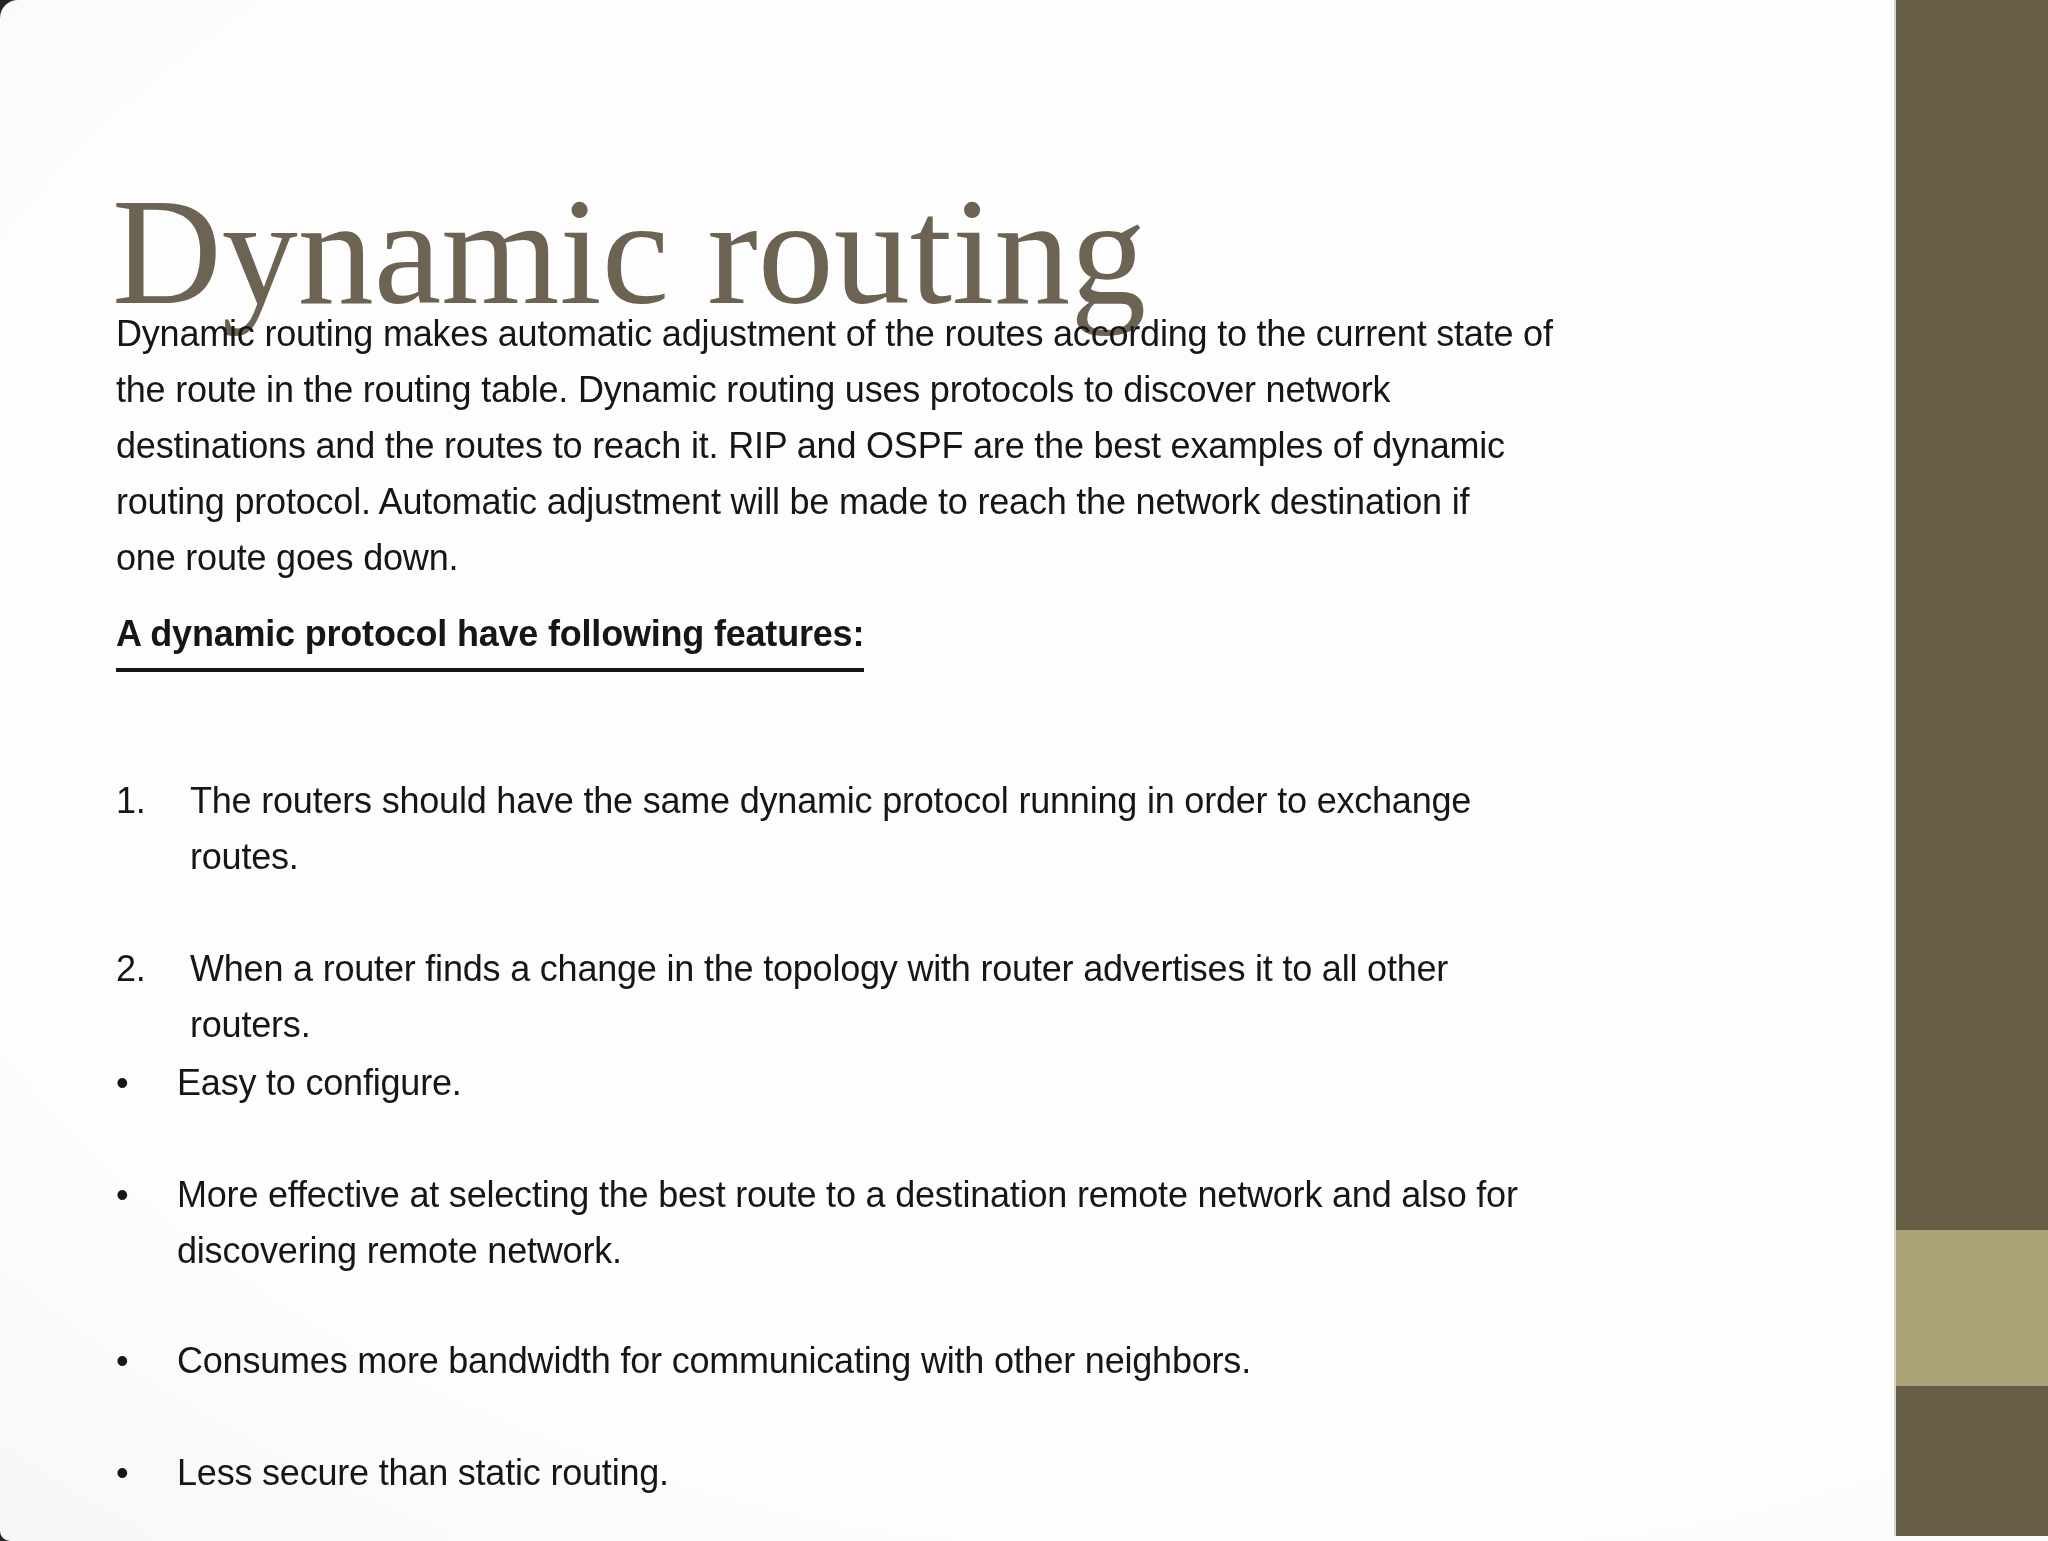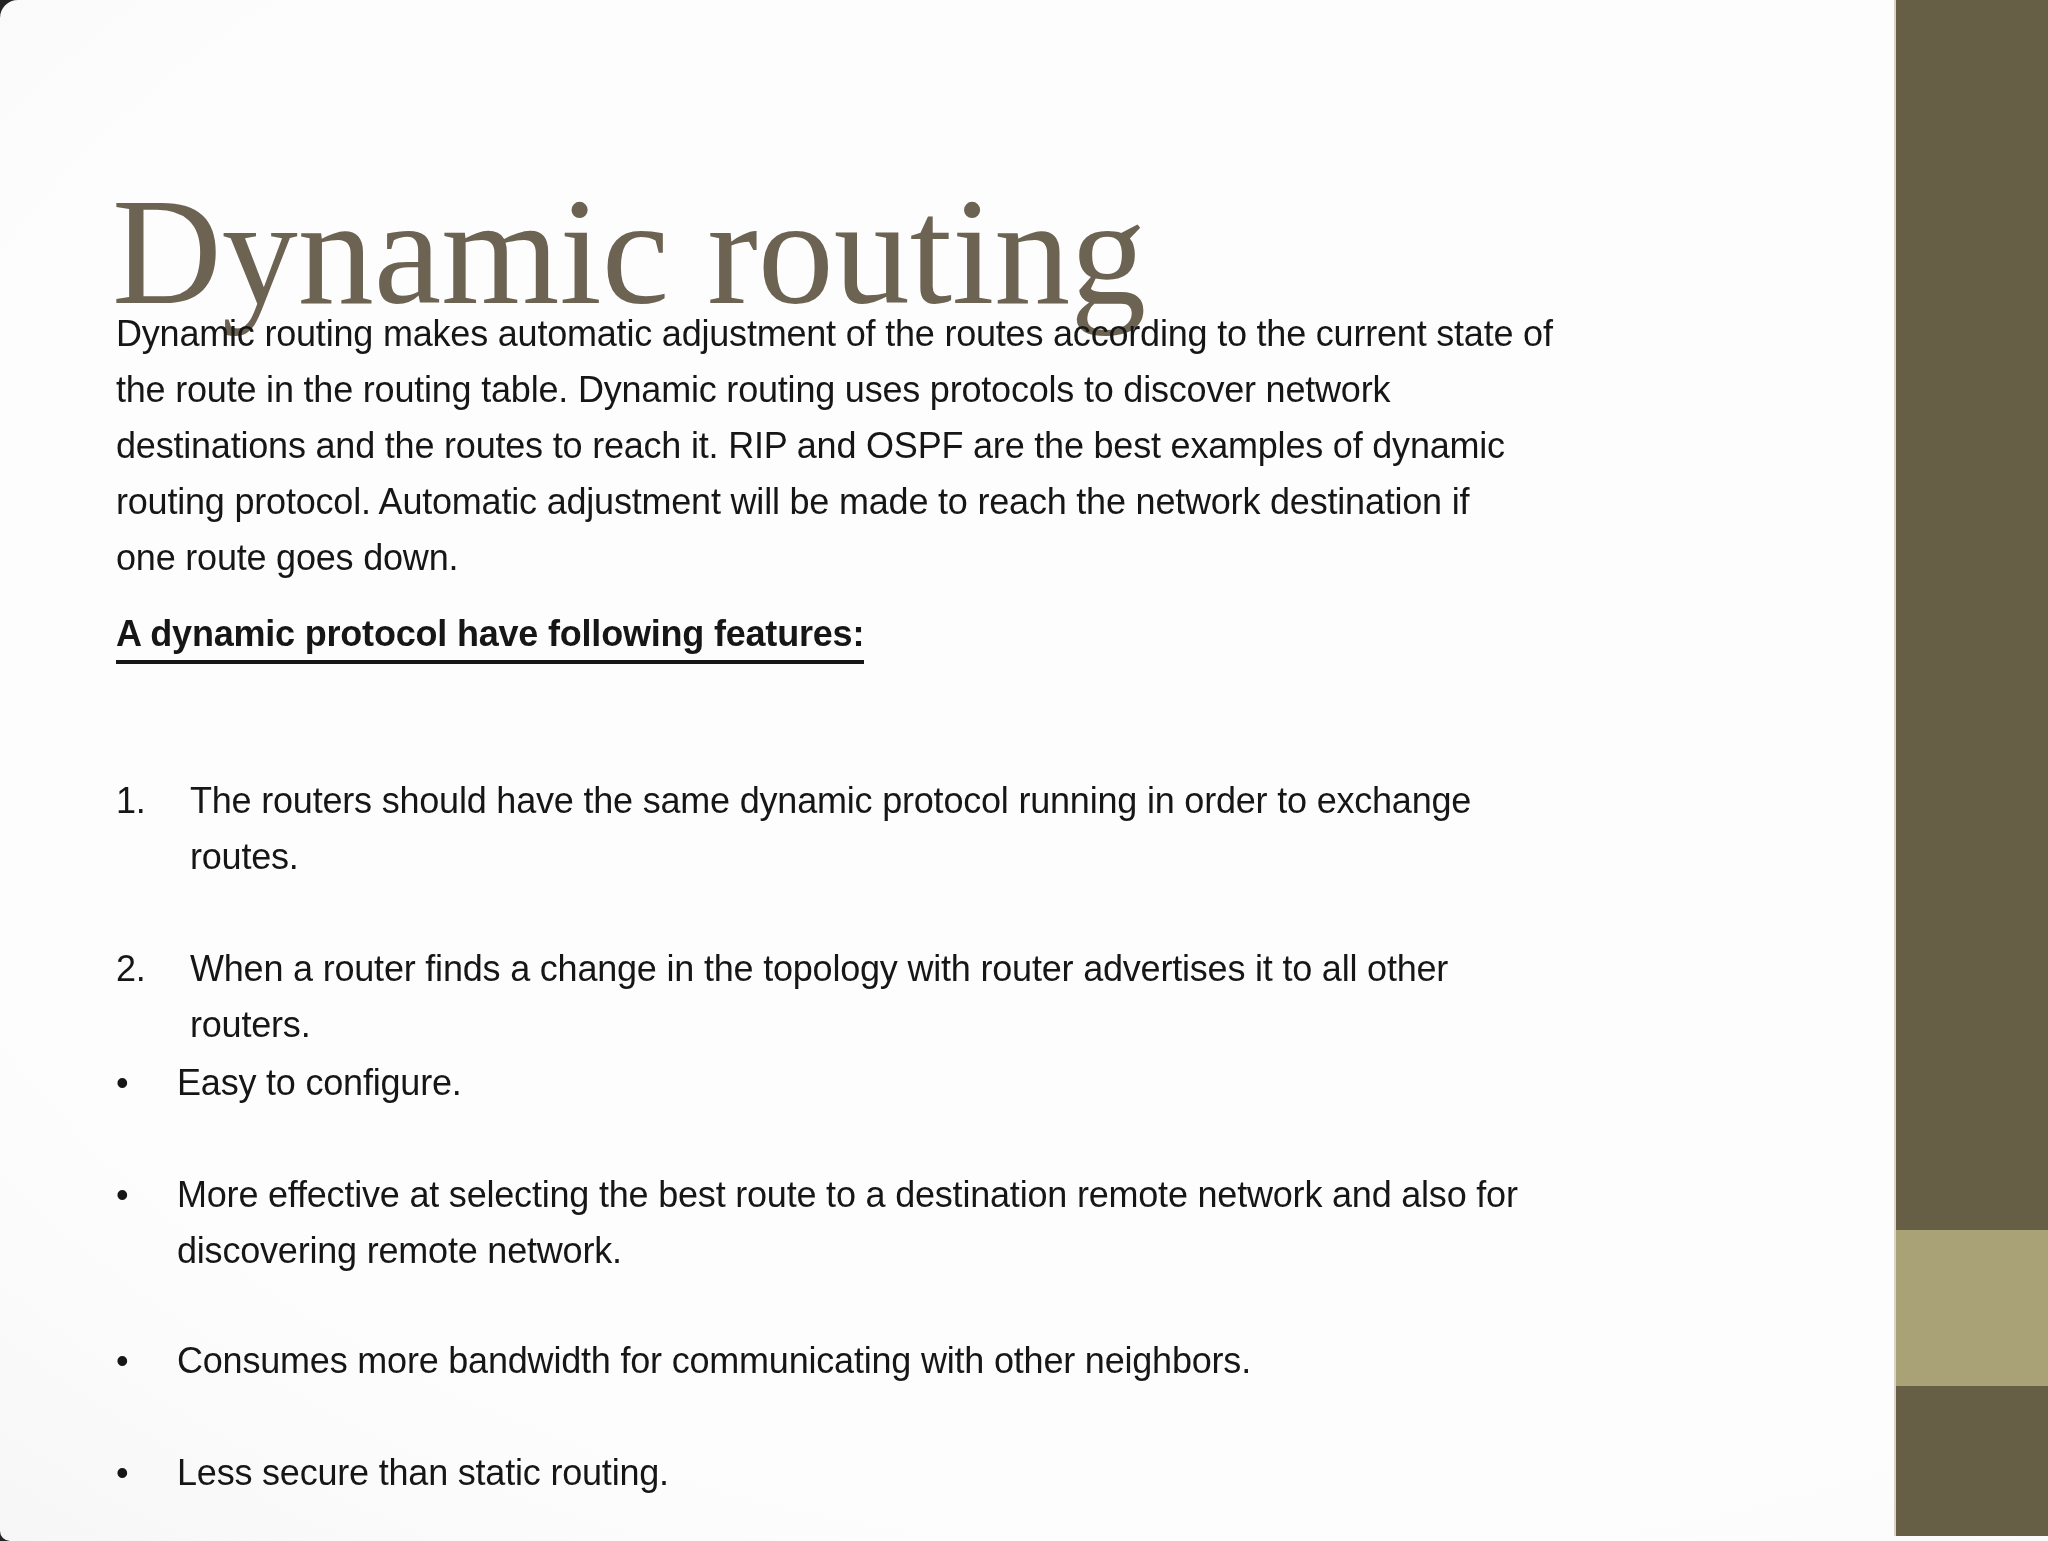--- a/index.html
+++ b/index.html
@@ -69,21 +69,21 @@
   .dis-head       { top: 1222px; }
   .dis-list       { top: 1277px; }
 
   .heading {
     font-weight: 700;
     white-space: nowrap;
   }
   .heading .underlined {
     display: inline-block;
     border-bottom: 4px solid var(--text, #161616);
-    padding-bottom: 2px;
+    padding-bottom: 10px;
     line-height: 48px;
   }
   .row {
     display: flex;
     align-items: flex-start;
   }
   .row .num-marker {
     flex: 0 0 74px;
     white-space: nowrap;
   }

